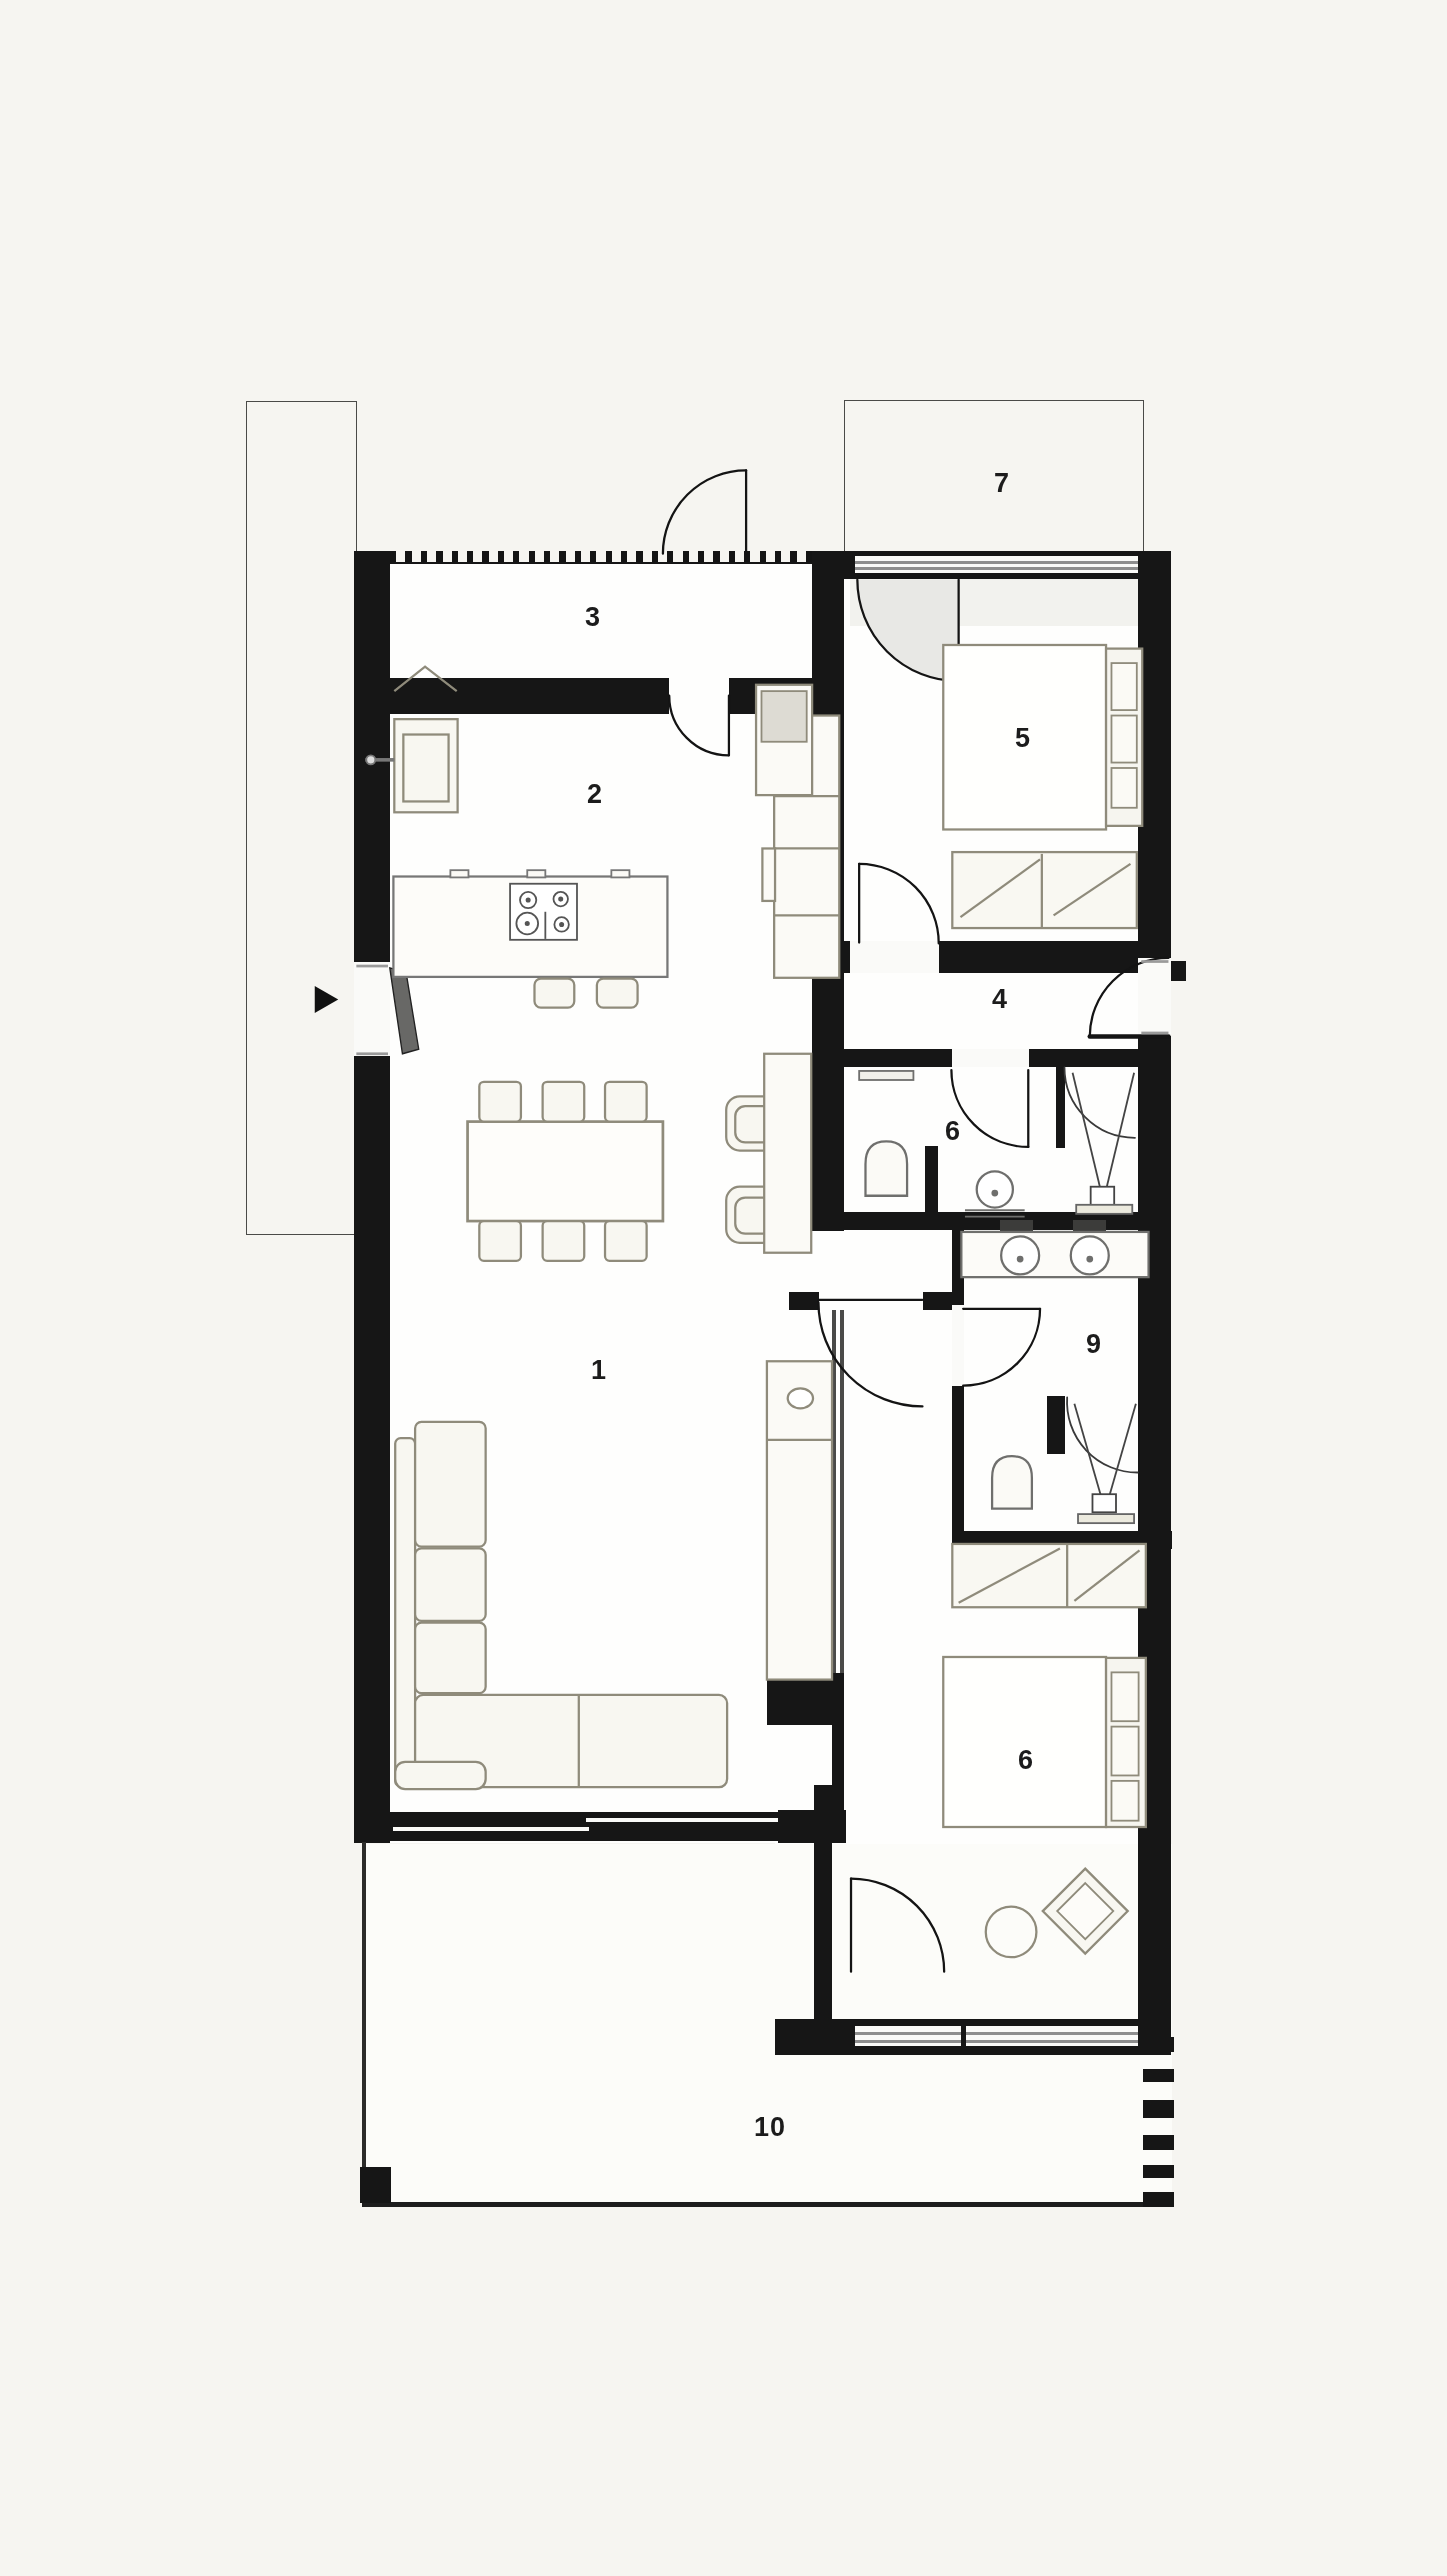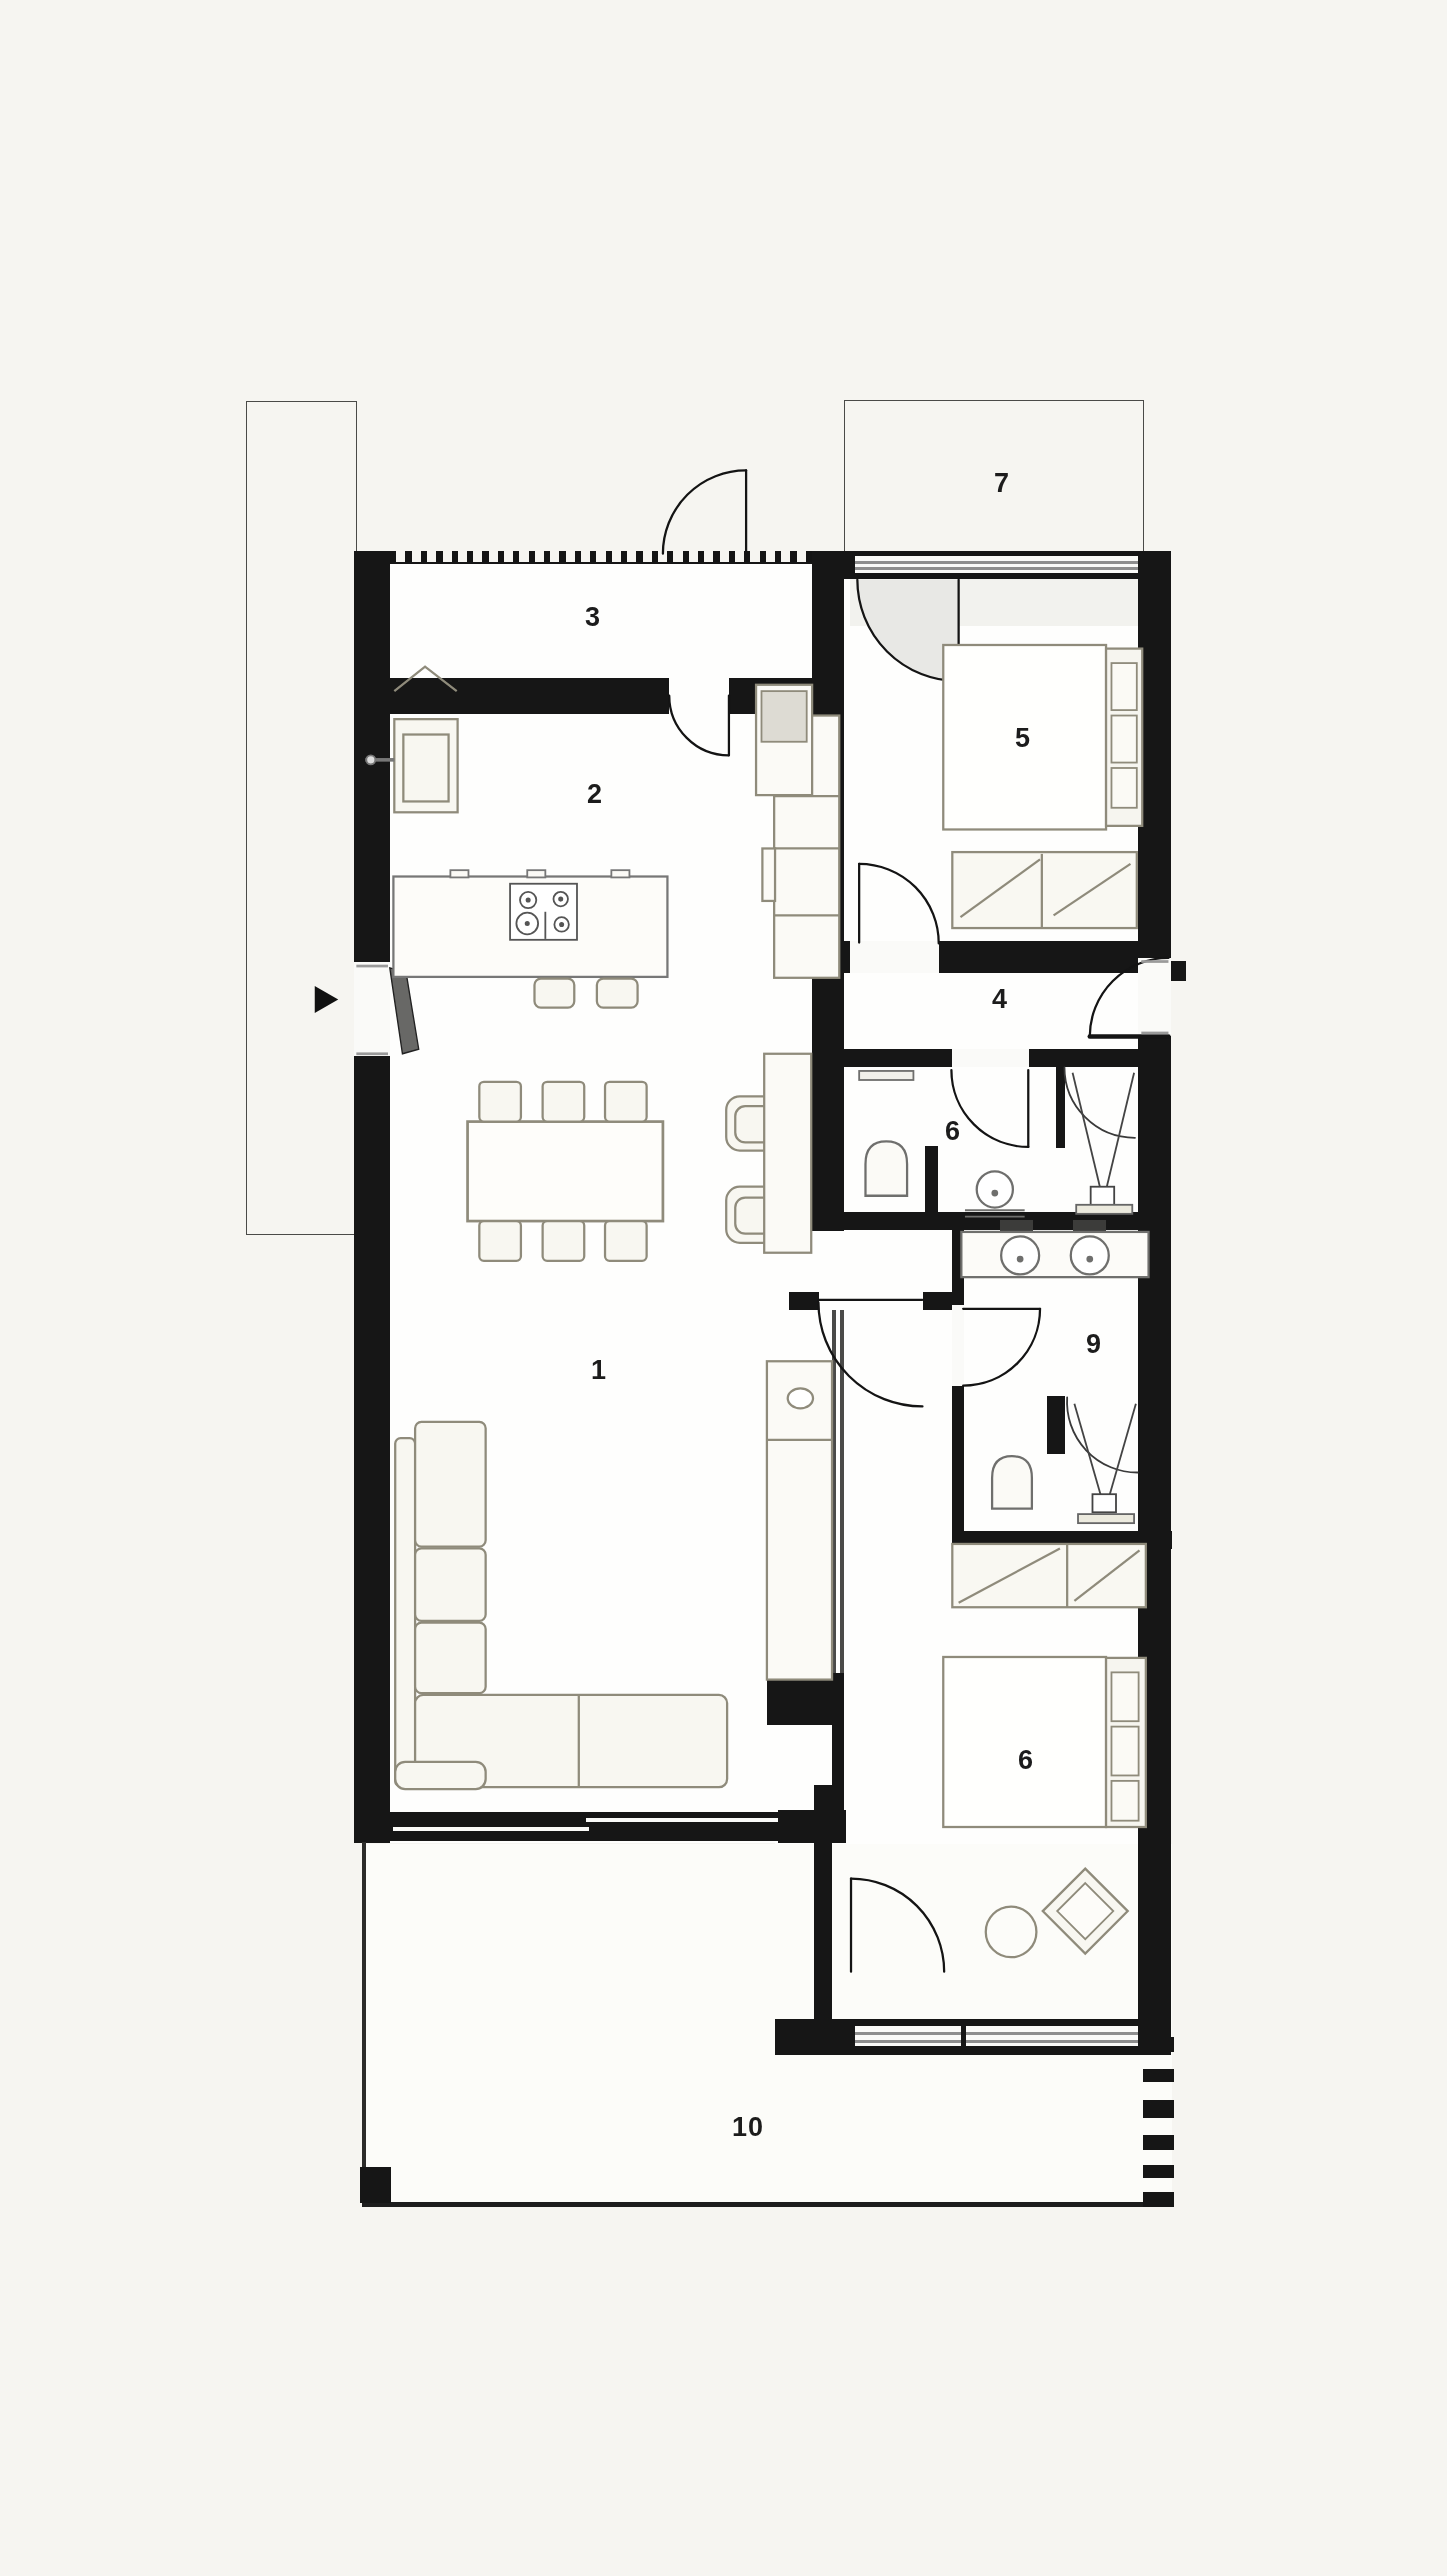--- a/index.html
+++ b/index.html
@@ -310,16 +310,16 @@
   <div id="labels">
       <div class="room-label" style="left: 599px; top: 1370px;">1</div>
       <div class="room-label" style="left: 595px; top: 794px;">2</div>
       <div class="room-label" style="left: 593px; top: 617px;">3</div>
       <div class="room-label" style="left: 1000px; top: 999px;">4</div>
       <div class="room-label" style="left: 1023px; top: 738px;">5</div>
       <div class="room-label" style="left: 953px; top: 1131px;">6</div>
       <div class="room-label" style="left: 1002px; top: 483px;">7</div>
       <div class="room-label" style="left: 1026px; top: 1760px;">6</div>
       <div class="room-label" style="left: 1094px; top: 1344px;">9</div>
-      <div class="room-label" style="left: 748px; top: 2127px;">10</div>
+      <div class="room-label" style="left: 770px; top: 2127px;">10</div>
     </div>
 </div>
 
 
 </body></html>

